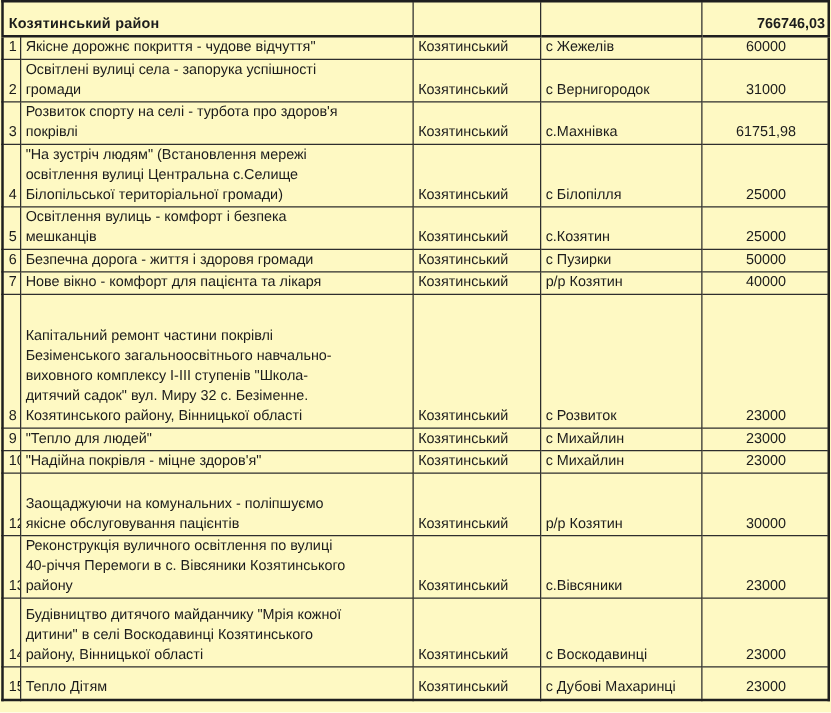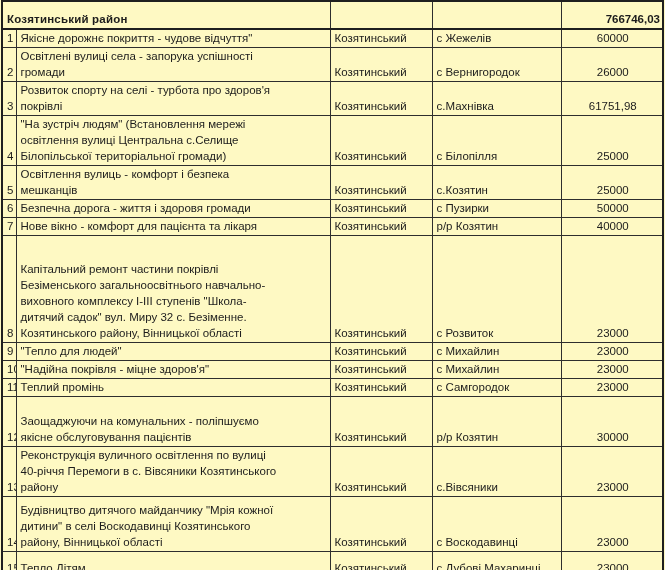--- a/index.html
+++ b/index.html
@@ -82,21 +82,21 @@
     <td class="col-district">Козятинський</td>
     <td class="col-settlement">с Жежелів</td>
     <td class="col-amount">60000</td>
   </tr>
         <tr style="height: 34px;">
     <td class="col-num">2</td>
     <td class="col-desc">Освітлені вулиці села - запорука успішності
 громади</td>
     <td class="col-district">Козятинський</td>
     <td class="col-settlement">с Вернигородок</td>
-    <td class="col-amount">26000</td>
+    <td class="col-amount">31000</td>
   </tr>
         <tr style="height: 34px;">
     <td class="col-num">3</td>
     <td class="col-desc">Розвиток спорту на селі - турбота про здоров'я
 покрівлі</td>
     <td class="col-district">Козятинський</td>
     <td class="col-settlement">с.Махнівка</td>
     <td class="col-amount">61751,98</td>
   </tr>
         <tr style="height: 50px;">
@@ -148,27 +148,20 @@
     <td class="col-settlement">с Михайлин</td>
     <td class="col-amount">23000</td>
   </tr>
         <tr style="height: 17px;">
     <td class="col-num">10</td>
     <td class="col-desc">"Надійна покрівля - міцне здоров'я"</td>
     <td class="col-district">Козятинський</td>
     <td class="col-settlement">с Михайлин</td>
     <td class="col-amount">23000</td>
   </tr>
-        <tr style="height: 17px;">
-    <td class="col-num">11</td>
-    <td class="col-desc">Теплий промінь</td>
-    <td class="col-district">Козятинський</td>
-    <td class="col-settlement">с Самгородок</td>
-    <td class="col-amount">23000</td>
-  </tr>
         <tr style="height: 50px;">
     <td class="col-num">12</td>
     <td class="col-desc">Заощаджуючи на комунальних - поліпшуємо
 якісне обслуговування пацієнтів</td>
     <td class="col-district">Козятинський</td>
     <td class="col-settlement">р/р Козятин</td>
     <td class="col-amount">30000</td>
   </tr>
         <tr style="height: 49px;">
     <td class="col-num">13</td>

